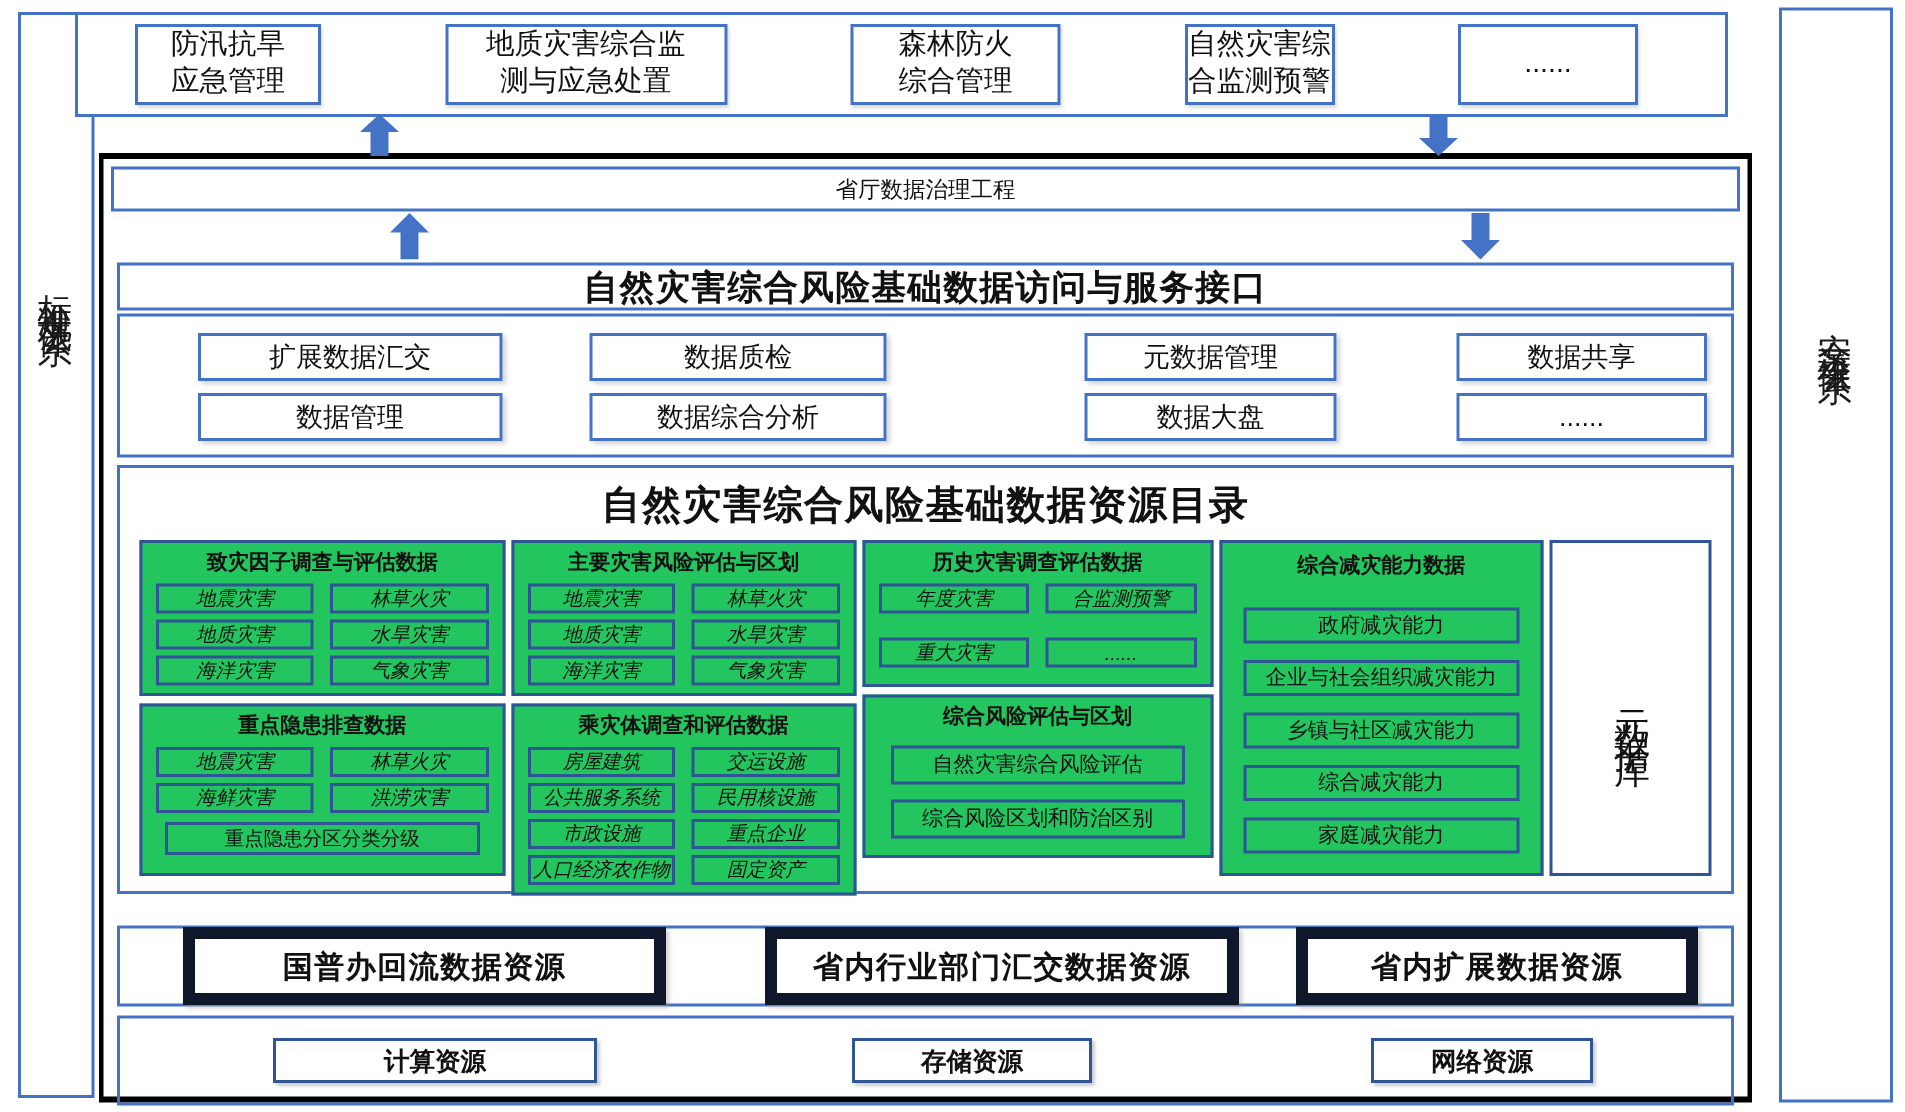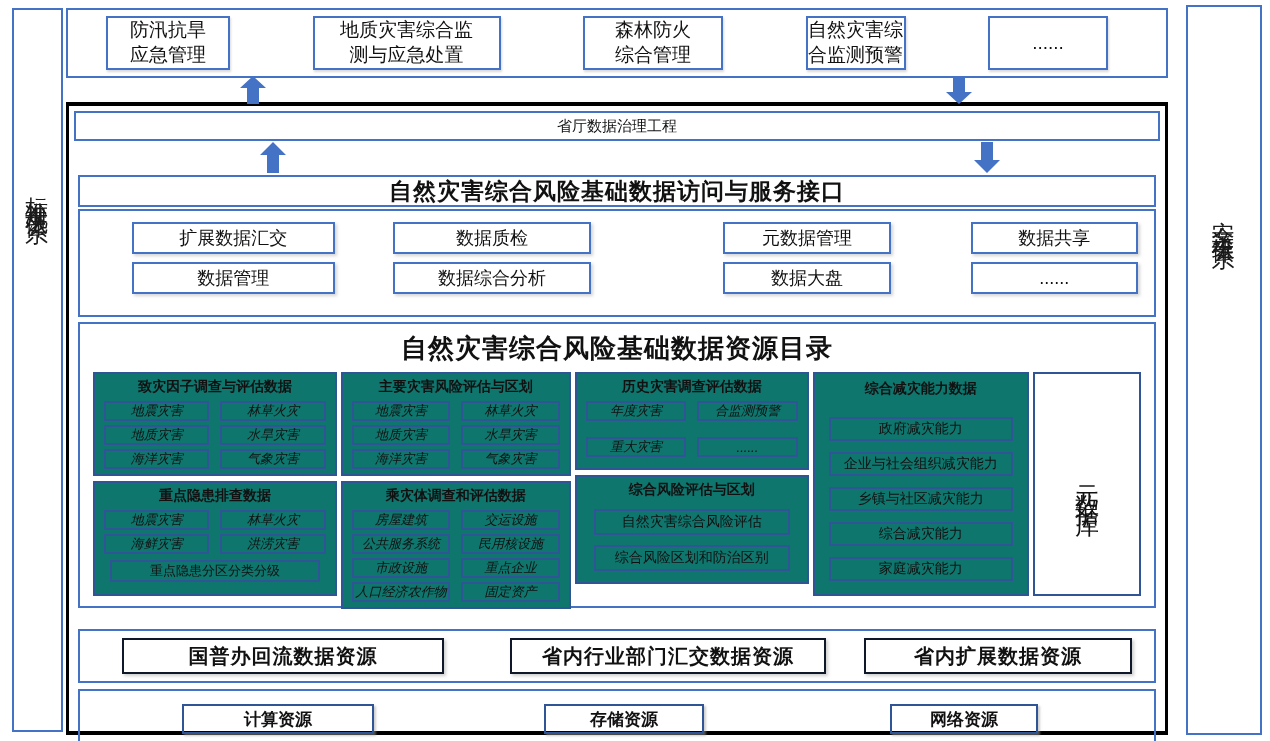--- a/index.html
+++ b/index.html
@@ -8,21 +8,21 @@
 
   
   .panel-v{position:absolute;border:2px solid #4472C4;background:#fff;display:flex;justify-content:center;box-sizing:border-box;}
   .panel-left{left:12px;top:8px;width:51px;height:724px;}
   .panel-right{left:1186px;top:5px;width:76px;height:730px;}
   .v-label{writing-mode:vertical-lr;text-orientation:upright;font-size:23px;letter-spacing:5px;color:#1a1a1a;}
   .panel-left .v-label{margin-top:168px;}
   .panel-right .v-label{margin-top:196px;}
 
   
-  .top-apps{position:absolute;left:66px;top:8px;width:1102px;height:70px;border:2px solid #4472C4;
+  .top-apps{position:absolute;left:50px;top:8px;width:1102px;height:70px;border:2px solid #4472C4;
             box-sizing:border-box;display:flex;align-items:center;justify-content:space-between;
             padding:0 58px 0 38px;background:#fff;}
   .app-box{border:2px solid #4472C4;height:54px;display:flex;align-items:center;justify-content:center;
            text-align:center;font-size:19px;line-height:1.3;white-space:pre-line;box-sizing:border-box;
            background:#fff;box-shadow:1px 2px 2px rgba(150,150,150,0.35);}
   .aw1{width:124px}.aw2{width:188px}.aw3{width:140px}.aw4{width:100px}.aw5{width:120px}
 
   
   .arrow-abs{position:absolute;z-index:5;}
   .a1-up{left:240px;top:76px;}
@@ -38,62 +38,62 @@
   .arrow-row{position:relative;height:34px;}
   .arrow-row .up{position:absolute;left:191px;top:1px;}
   .arrow-row .down{position:absolute;left:905px;top:1px;}
 
   .iface-header{margin:0 9px;height:32px;border:2px solid #4472C4;display:flex;align-items:center;
                 justify-content:center;font-size:23px;font-weight:600;letter-spacing:1px;box-sizing:border-box;}
 
   
   .services{margin:2px 9px 0;border:2px solid #4472C4;padding:11px 16px 9px;box-sizing:border-box;}
   .svc-row{display:flex;height:32px;margin-bottom:8px;}
-  .svc-row:last-child{margin-bottom:12px;}
+  .svc-row:last-child{margin-bottom:0;}
   .svc-box{border:2px solid #4472C4;display:flex;align-items:center;justify-content:center;font-size:18px;
            box-sizing:border-box;background:#fff;box-shadow:2px 2px 3px rgba(150,150,150,0.4);}
   .s1{margin-left:36px;width:206px}.s2{margin-left:58px;width:202px}.s3{margin-left:132px;width:170px}.s4{margin-left:80px;width:170px}
 
   
   .catalog{margin:5px 9px 0;border:2px solid #4472C4;height:286px;box-sizing:border-box;}
   .catalog-title{height:48px;display:flex;align-items:center;justify-content:center;font-size:26px;
                  font-weight:600;letter-spacing:1px;}
   .groups{display:flex;gap:4px;padding:0 13px;height:224px;align-items:stretch;box-sizing:border-box;}
   .gcol{display:flex;flex-direction:column;gap:5px;}
   .c1{width:248px}.c2{width:234px}.c3{width:238px}.c4{width:220px}.c5{width:110px}
   .gcol .group:last-child{flex:1;}
   .c3 .group:last-child{margin-bottom:12px;}
-  .group{border:2px solid #2F5597;background:#0f766e;padding:2px 9px 5px;box-sizing:border-box;}
+  .group{border:2px solid #2F5597;background:#22c55e;padding:2px 9px 5px;box-sizing:border-box;}
   .g-title{font-size:14px;font-weight:bold;text-align:center;margin:2px 0 5px;}
   .g-grid{display:grid;grid-template-columns:1fr 1fr;gap:4px 11px;font-style:italic;}
   .g-grid.sparse{row-gap:16px;padding-bottom:6px;}
   .g-item{border:2px solid #2F5597;height:20px;display:flex;align-items:center;justify-content:center;
           font-size:13px;box-sizing:border-box;}
   .g-wide{border:2px solid #2F5597;height:22px;margin:6px 6px 0;display:flex;align-items:center;
           justify-content:center;font-size:13px;box-sizing:border-box;}
   .g-row{border:2px solid #2F5597;height:24px;margin:0 5px;display:flex;align-items:center;
          justify-content:center;font-size:14px;box-sizing:border-box;}
   .cap-group{display:flex;flex-direction:column;gap:11px;padding-top:4px;}
   .cap-group .g-title{margin-bottom:8px;}
   .risk-group .g-row{height:26px;margin:10px 8px 0;}
   .meta-box{border:2px solid #2F5597;height:100%;display:flex;align-items:center;justify-content:center;box-sizing:border-box;}
   .meta-box .v-meta{writing-mode:vertical-lr;text-orientation:upright;font-size:24px;letter-spacing:9px;font-weight:500;}
 
   
   .sources{margin:21px 9px 0;height:54px;border:2px solid #4472C4;display:flex;align-items:center;box-sizing:border-box;}
-  .src-box{border:2px solid #0f172a;height:36px;display:flex;align-items:center;justify-content:center;
+  .src-box{border:8px solid #0f172a;height:52px;display:flex;align-items:center;justify-content:center;
            font-size:20px;font-weight:bold;letter-spacing:1px;box-sizing:border-box;
            box-shadow:2px 2px 3px rgba(160,160,160,0.5);}
   .b1{margin-left:42px;width:322px}.b2{margin-left:66px;width:316px}.b3{margin-left:38px;width:268px}
 
   
   .infra{margin:6px 9px 0;height:60px;border:2px solid #4472C4;display:flex;align-items:center;box-sizing:border-box;}
   .infra-box{border:2px solid #2F5597;height:30px;display:flex;align-items:center;justify-content:center;
              font-size:17px;font-weight:bold;box-sizing:border-box;box-shadow:2px 2px 2px rgba(160,160,160,0.5);}
-  .i1{margin-left:102px;width:192px}.i2{margin-left:170px;width:160px}.i3{margin-left:186px;width:148px}
+  .i1{margin-left:102px;width:216px}.i2{margin-left:170px;width:160px}.i3{margin-left:186px;width:148px}
 </style>
 </head>
 <body>
 
 <div class="page">
 
   <div class="panel-v panel-left">
     <div class="v-label">标准规范体系</div>
   </div>
   <div class="panel-v panel-right">

